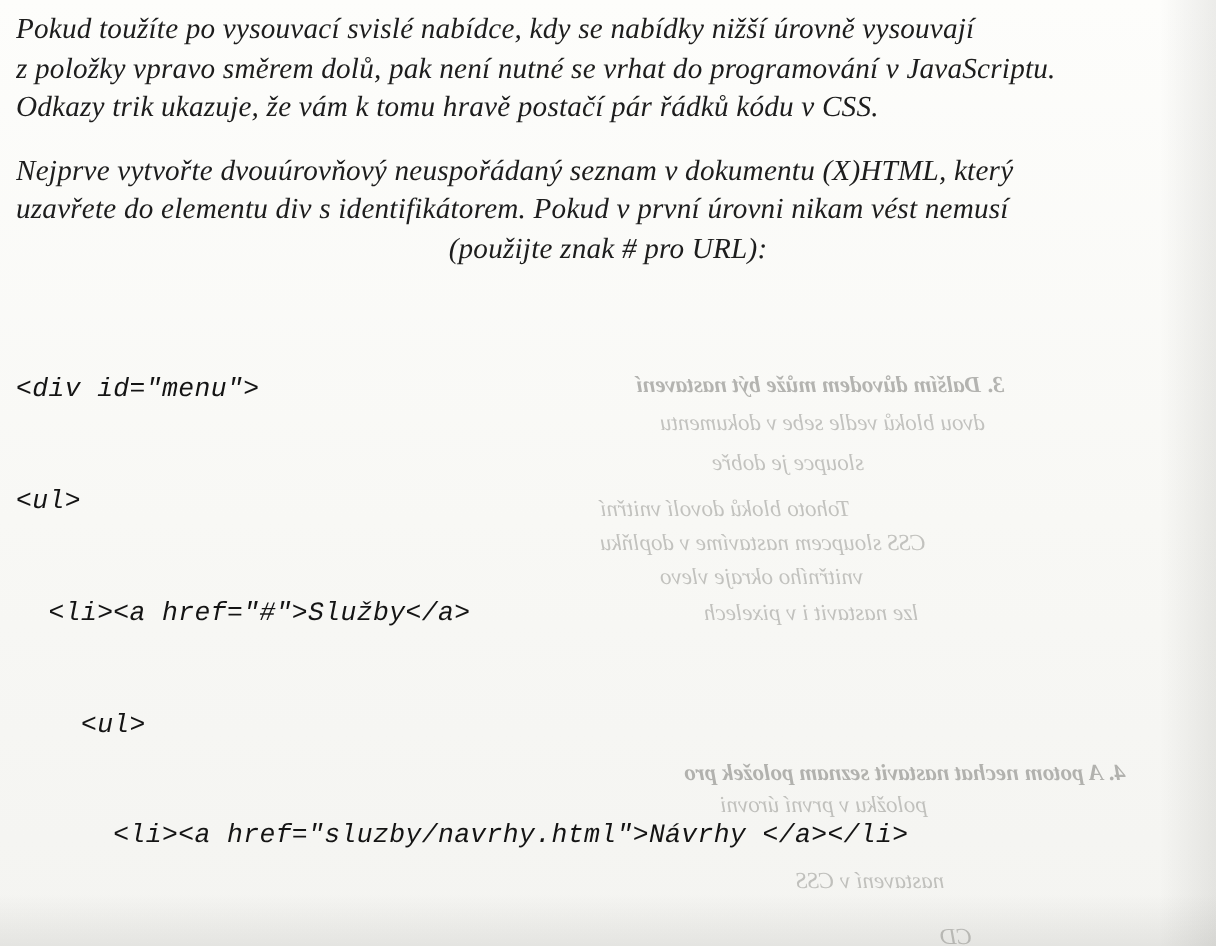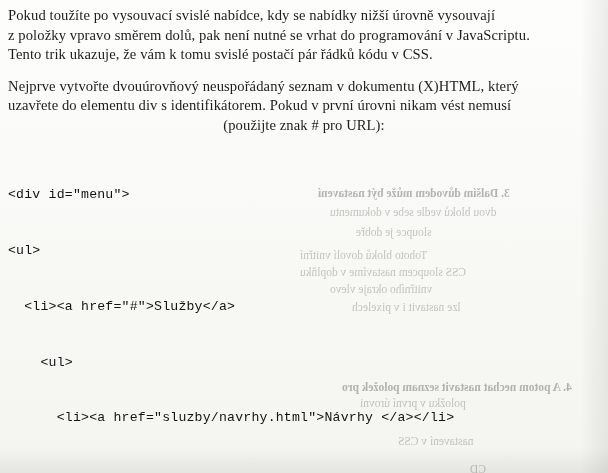--- a/index.html
+++ b/index.html
@@ -13,20 +13,21 @@
     font-family: "Liberation Serif", serif;
     color: #1a1a1a;
     overflow: hidden;
     position: relative;
   }
   
   .page {
     position: absolute;
     inset: 0;
     background: linear-gradient(180deg, #fdfdfb 0%, #f8f8f5 55%, #f4f4f1 100%);
+    font-style: italic;
   }
   .content {
     position: absolute;
     left: 8px;
     top: 6px;
     width: 592px;
   }
   p.para {
     margin: 0 0 12px 0;
     font-size: 14.6px;
@@ -99,21 +100,21 @@
 </style>
 </head>
 <body>
 
 <div class="page">
 
   <div class="content">
 
     <p class="para">Pokud toužíte po vysouvací svislé nabídce, kdy se nabídky nižší úrovně vysouvají</p>
     <p class="para" style="margin-top:-12px;">z položky vpravo směrem dolů, pak není nutné se vrhat do programování v JavaScriptu.</p>
-    <p class="para" style="margin-top:-12px;">Tento trik ukazuje, že vám k tomu svislé postačí pár řádků kódu v CSS.</p>
+    <p class="para" style="margin-top:-12px;">Odkazy trik ukazuje, že vám k tomu hravě postačí pár řádků kódu v CSS.</p>
 
     <p class="para second">Nejprve vytvořte dvouúrovňový neuspořádaný seznam v dokumentu (X)HTML, který</p>
     <p class="para" style="margin-top:-12px;">uzavřete do elementu div s identifikátorem. Pokud v první úrovni nikam vést nemusí</p>
     <p class="para" style="margin-top:-12px;text-align:center;">(použijte znak # pro URL):</p>
 
     <div class="code-block">
       <div class="code-line">&lt;div id="menu"&gt;</div>
       <div class="code-line">&lt;ul&gt;</div>
       <div class="code-line">  &lt;li&gt;&lt;a href="#"&gt;Služby&lt;/a&gt;</div>
       <div class="code-line">    &lt;ul&gt;</div>

